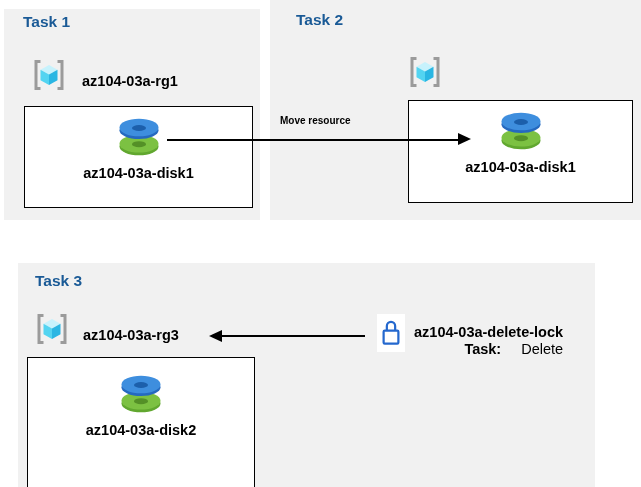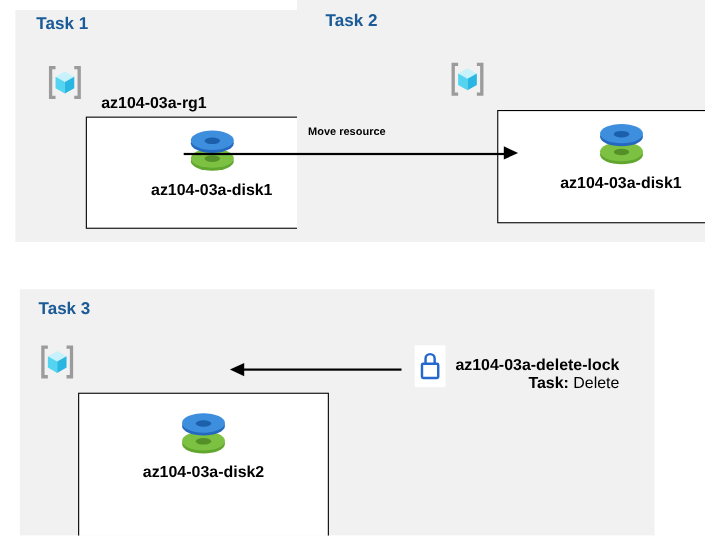--- a/index.html
+++ b/index.html
@@ -13,21 +13,20 @@
     white-space:nowrap;
   }
   .rg-svg{position:absolute;width:36px;height:34px;}
   .rg-label{
     position:absolute;font-size:14.5px;font-weight:700;white-space:nowrap;line-height:18px;
   }
   .disk-box{
     position:absolute;background:var(--box-bg,#FFFFFF);border:1.5px solid var(--line-black,#000);
     box-sizing:border-box;display:flex;flex-direction:column;align-items:center;
     padding-top:10px;
-    margin-left:44px;
   }
   .disk-svg{width:44px;height:40px;}
   .disk-label{font-size:14.5px;font-weight:700;white-space:nowrap;margin-top:8px;line-height:17px;}
   .arrow-line{position:absolute;height:2px;background:var(--line-black,#000);}
   .arrow-head-right{
     position:absolute;width:0;height:0;
     border-left:13px solid var(--line-black,#000);
     border-top:6.5px solid transparent;border-bottom:6.5px solid transparent;
   }
   .arrow-head-left{
@@ -36,21 +35,21 @@
     border-top:6.5px solid transparent;border-bottom:6.5px solid transparent;
   }
   .move-label{position:absolute;font-size:10px;font-weight:700;white-space:nowrap;}
   .lock-bg{
     position:absolute;background:#fff;display:flex;align-items:center;justify-content:center;
   }
   .lock-svg{width:24px;height:34px;}
   .lock-text{position:absolute;font-size:14.5px;line-height:17px;white-space:nowrap;text-align:right;}
   .lock-name{font-weight:700;}
   .type-label{font-weight:700;}
-  .type-value{font-weight:400;margin-left:4px;}
+  .type-value{font-weight:400;margin-left:20px;}
   .defs-holder{position:absolute;width:0;height:0;}
 </style>
 </head>
 <body>
 
 <div class="canvas">
 
   <svg class="defs-holder" aria-hidden="true">
     <defs>
       <g id="rg-icon-def">
@@ -64,27 +63,27 @@
         <ellipse cx="22" cy="29.5" rx="19.5" ry="8.8" fill="#61A72F"></ellipse>
         <ellipse cx="22" cy="26.8" rx="19.5" ry="8.8" fill="#7CC142"></ellipse>
         <ellipse cx="22" cy="27.2" rx="7" ry="3" fill="#549027"></ellipse>
         <ellipse cx="22" cy="13.2" rx="19.5" ry="8.8" fill="#2569BF"></ellipse>
         <ellipse cx="22" cy="10.5" rx="19.5" ry="8.8" fill="#3E8EDE"></ellipse>
         <ellipse cx="22" cy="11" rx="7" ry="3" fill="#1C5FAB"></ellipse>
       </g>
     </defs>
   </svg>
 
-  <section class="panel" style="left:14px;top:9px;width:256px;height:211px;">
+  <section class="panel" style="left:4px;top:9px;width:256px;height:211px;">
     <div class="task-title" style="left:19px;top:4px;">Task 1</div>
 
     <svg class="rg-svg" style="left:27px;top:49px;" viewBox="0 0 36 34">
         <use href="#rg-icon-def"></use>
       </svg>
-    <div class="rg-label" style="left:78px;top:63px;margin-top:13px;">az104-03a-rg1</div>
+    <div class="rg-label" style="left:78px;top:63px;">az104-03a-rg1</div>
 
     <div class="disk-box" style="left:20px;top:97px;width:229px;height:102px;">
       <svg class="disk-svg" viewBox="0 0 44 40">
           <use href="#disk-icon-def"></use>
         </svg>
       <div class="disk-label">az104-03a-disk1</div>
     </div>
   </section>
 
   <section class="panel" style="left:270px;top:0px;width:424px;height:220px;">
@@ -105,20 +104,21 @@
   <div class="move-label" style="left:280px;top:115px;">Move resource</div>
   <div class="arrow-line" style="left:167px;top:139px;width:292px;"></div>
   <div class="arrow-head-right" style="left:458px;top:133px;"></div>
 
   <section class="panel" style="left:18px;top:263px;width:577px;height:224px;">
     <div class="task-title" style="left:17px;top:9px;">Task 3</div>
 
     <svg class="rg-svg" style="left:16px;top:49px;" viewBox="0 0 36 34">
         <use href="#rg-icon-def"></use>
       </svg>
+    <div class="rg-label" style="left:65px;top:63px;">az104-03a-rg3</div>
 
     <div class="disk-box" style="left:9px;top:94px;width:228px;height:136px;">
       <svg class="disk-svg" style="margin-top:6px;" viewBox="0 0 44 40">
           <use href="#disk-icon-def"></use>
         </svg>
       <div class="disk-label">az104-03a-disk2</div>
     </div>
 
     <div class="lock-bg" style="left:359px;top:51px;width:28px;height:38px;">
       <svg class="lock-svg" viewBox="0 0 26 36">

